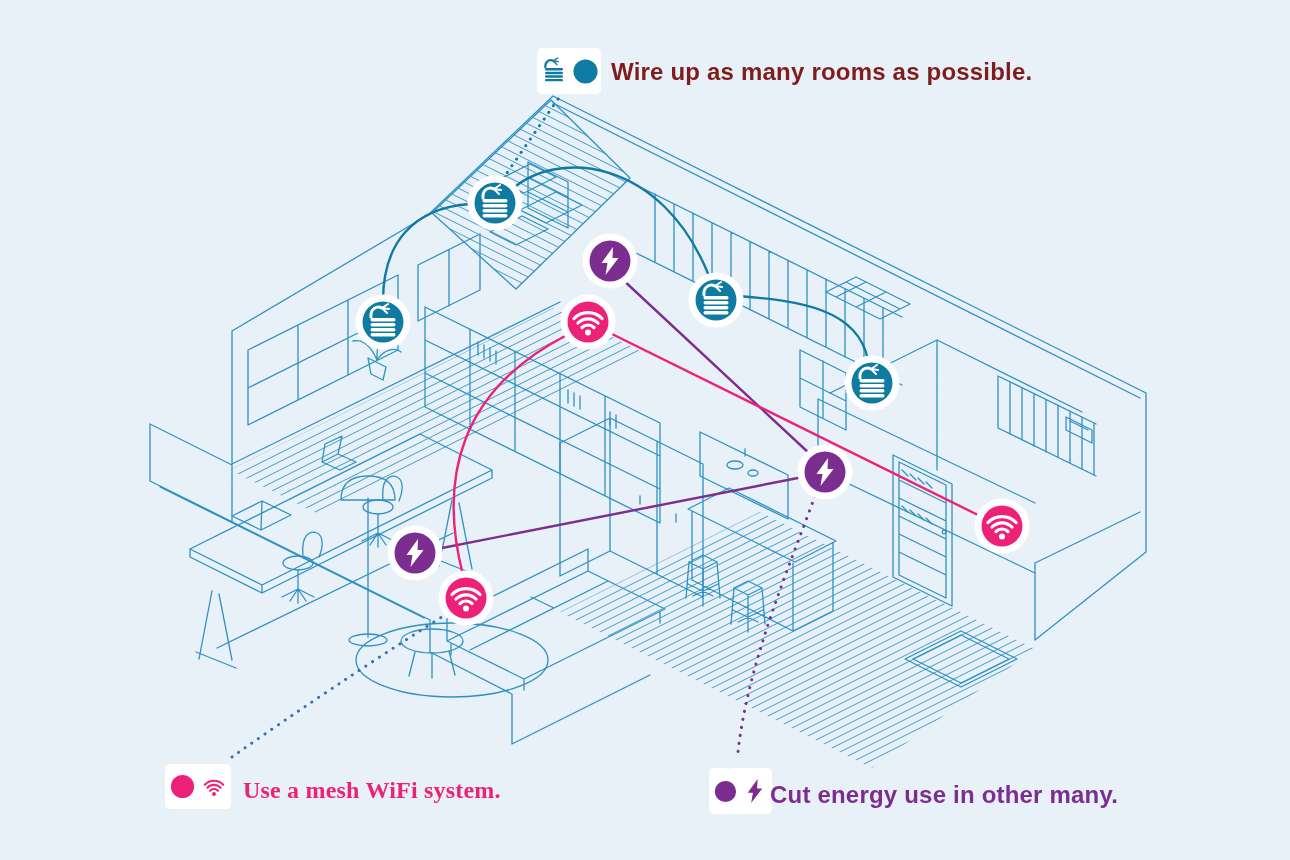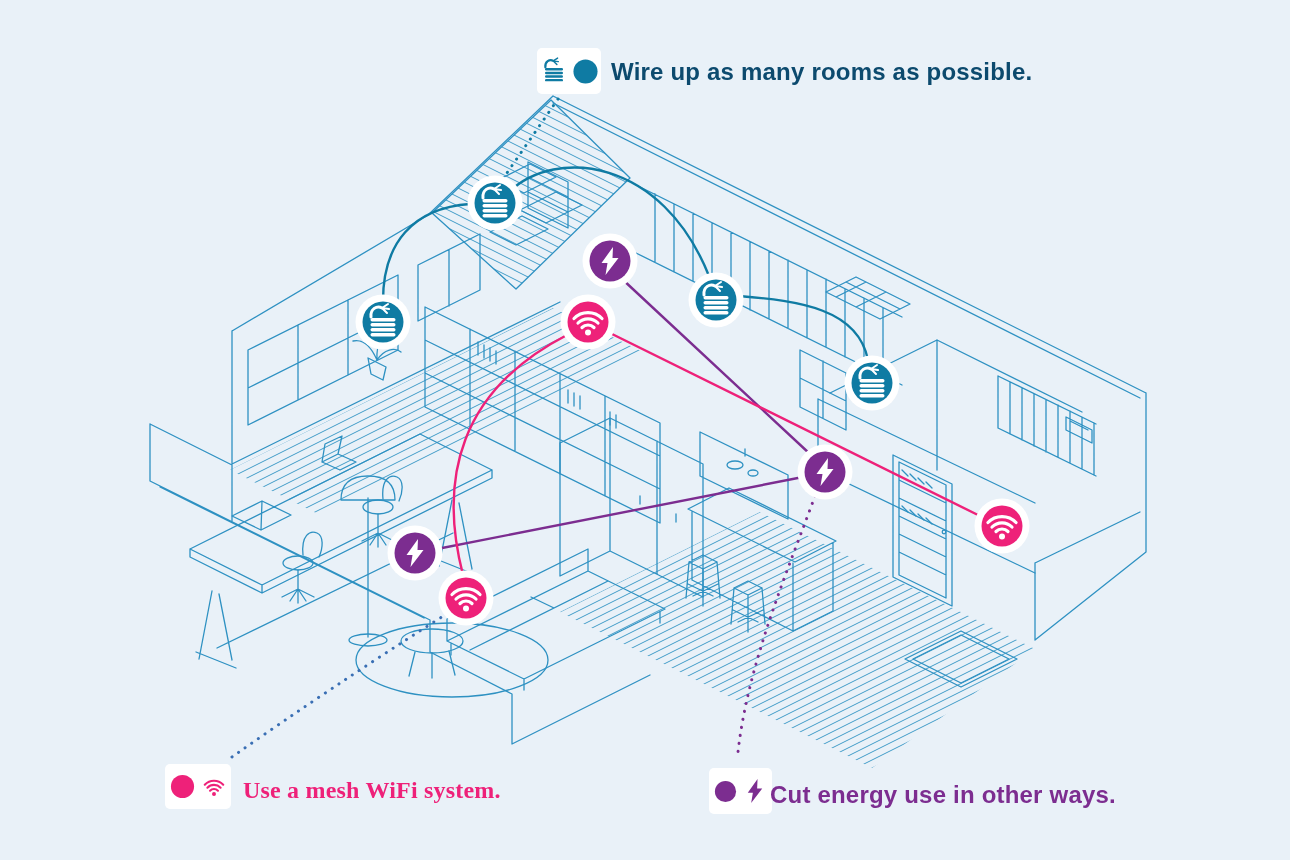--- a/index.html
+++ b/index.html
@@ -331,33 +331,33 @@
 </svg>
 
 <div class="label-box" style="left:537px;top:48px;width:64px;height:46px;">
   <svg class="lbl-svg" width="28" height="30" viewBox="-14 -15 28 30">
     <use href="#g-coil" transform="scale(0.72)" style="color: rgb(15, 123, 163);"></use>
   </svg>
   <svg class="lbl-svg" width="27" height="27" viewBox="-14 -14 28 28">
     <circle cx="0" cy="0" r="12.5" fill="#0f7ba3"></circle>
   </svg>
 </div>
-<div class="label-text" style="left: 611px; top: 58px; color: #0c4a6e;">Wire up as many rooms as possible.</div>
+<div class="label-text" style="left: 611px; top: 58px; color: #7f1d1d;">Wire up as many rooms as possible.</div>
 
 <div class="label-box" style="left:165px;top:764px;width:66px;height:45px;">
   <svg class="lbl-svg" width="27" height="27" viewBox="-14 -14 28 28">
     <circle cx="0" cy="0" r="12" fill="#ee2179"></circle>
   </svg>
   <svg class="lbl-svg" width="28" height="28" viewBox="-14 -14 28 28">
     <use href="#g-wifi" transform="scale(0.66)" style="color: rgb(238, 33, 121);"></use>
   </svg>
 </div>
 <div class="label-text" style="left: 243px; top: 777px; color: rgb(238, 33, 121); font-family: Liberation Serif, serif;">Use a mesh WiFi system.</div>
 
 <div class="label-box" style="left:709px;top:768px;width:63px;height:46px;">
   <svg class="lbl-svg" width="25" height="25" viewBox="-13 -13 26 26">
     <circle cx="0" cy="0" r="11" fill="#7c2d90"></circle>
   </svg>
   <svg class="lbl-svg" width="26" height="28" viewBox="-13 -14 26 28">
     <use href="#g-bolt" transform="scale(0.85)" style="color: rgb(124, 45, 144);"></use>
   </svg>
 </div>
-<div class="label-text" style="left: 770px; top: 781px; color: rgb(124, 45, 144);">Cut energy use in other ways.</div>
+<div class="label-text" style="left: 770px; top: 781px; color: rgb(124, 45, 144);">Cut energy use in other many.</div>
 
 </body></html>

